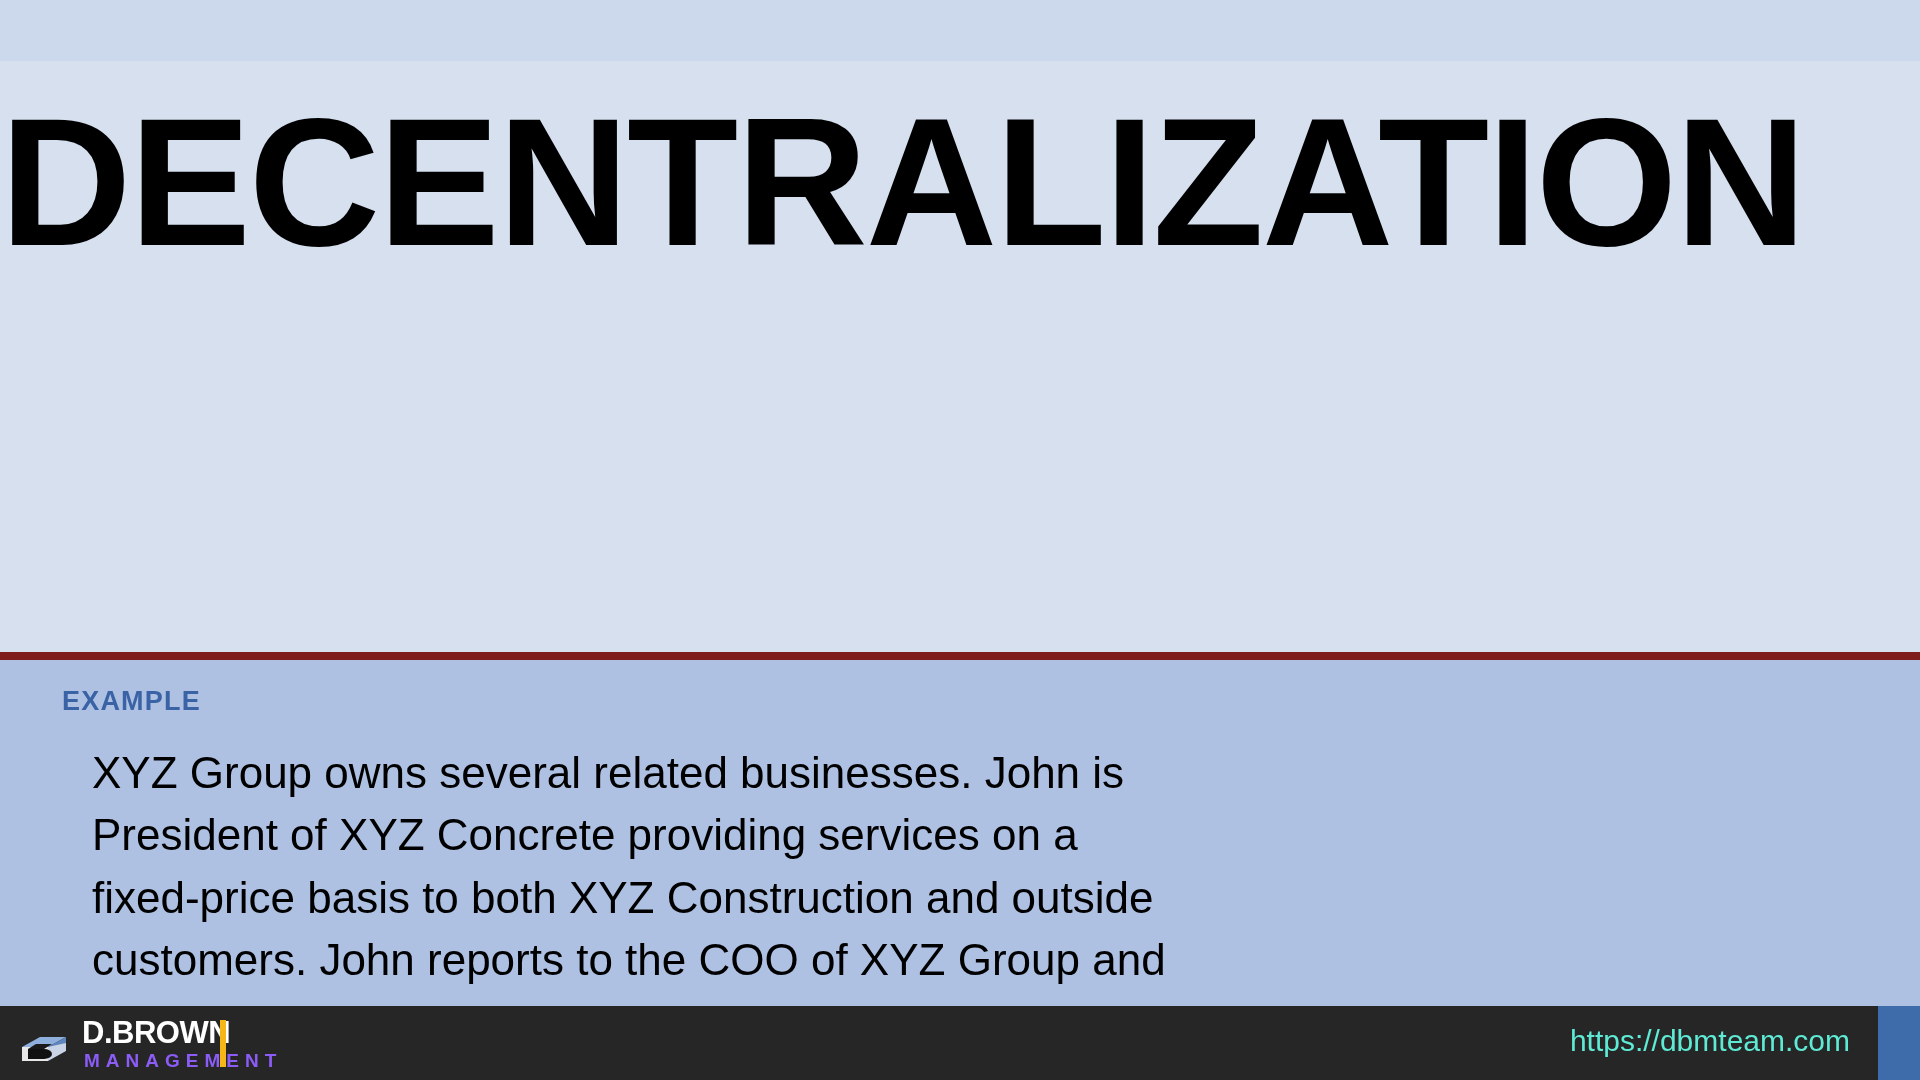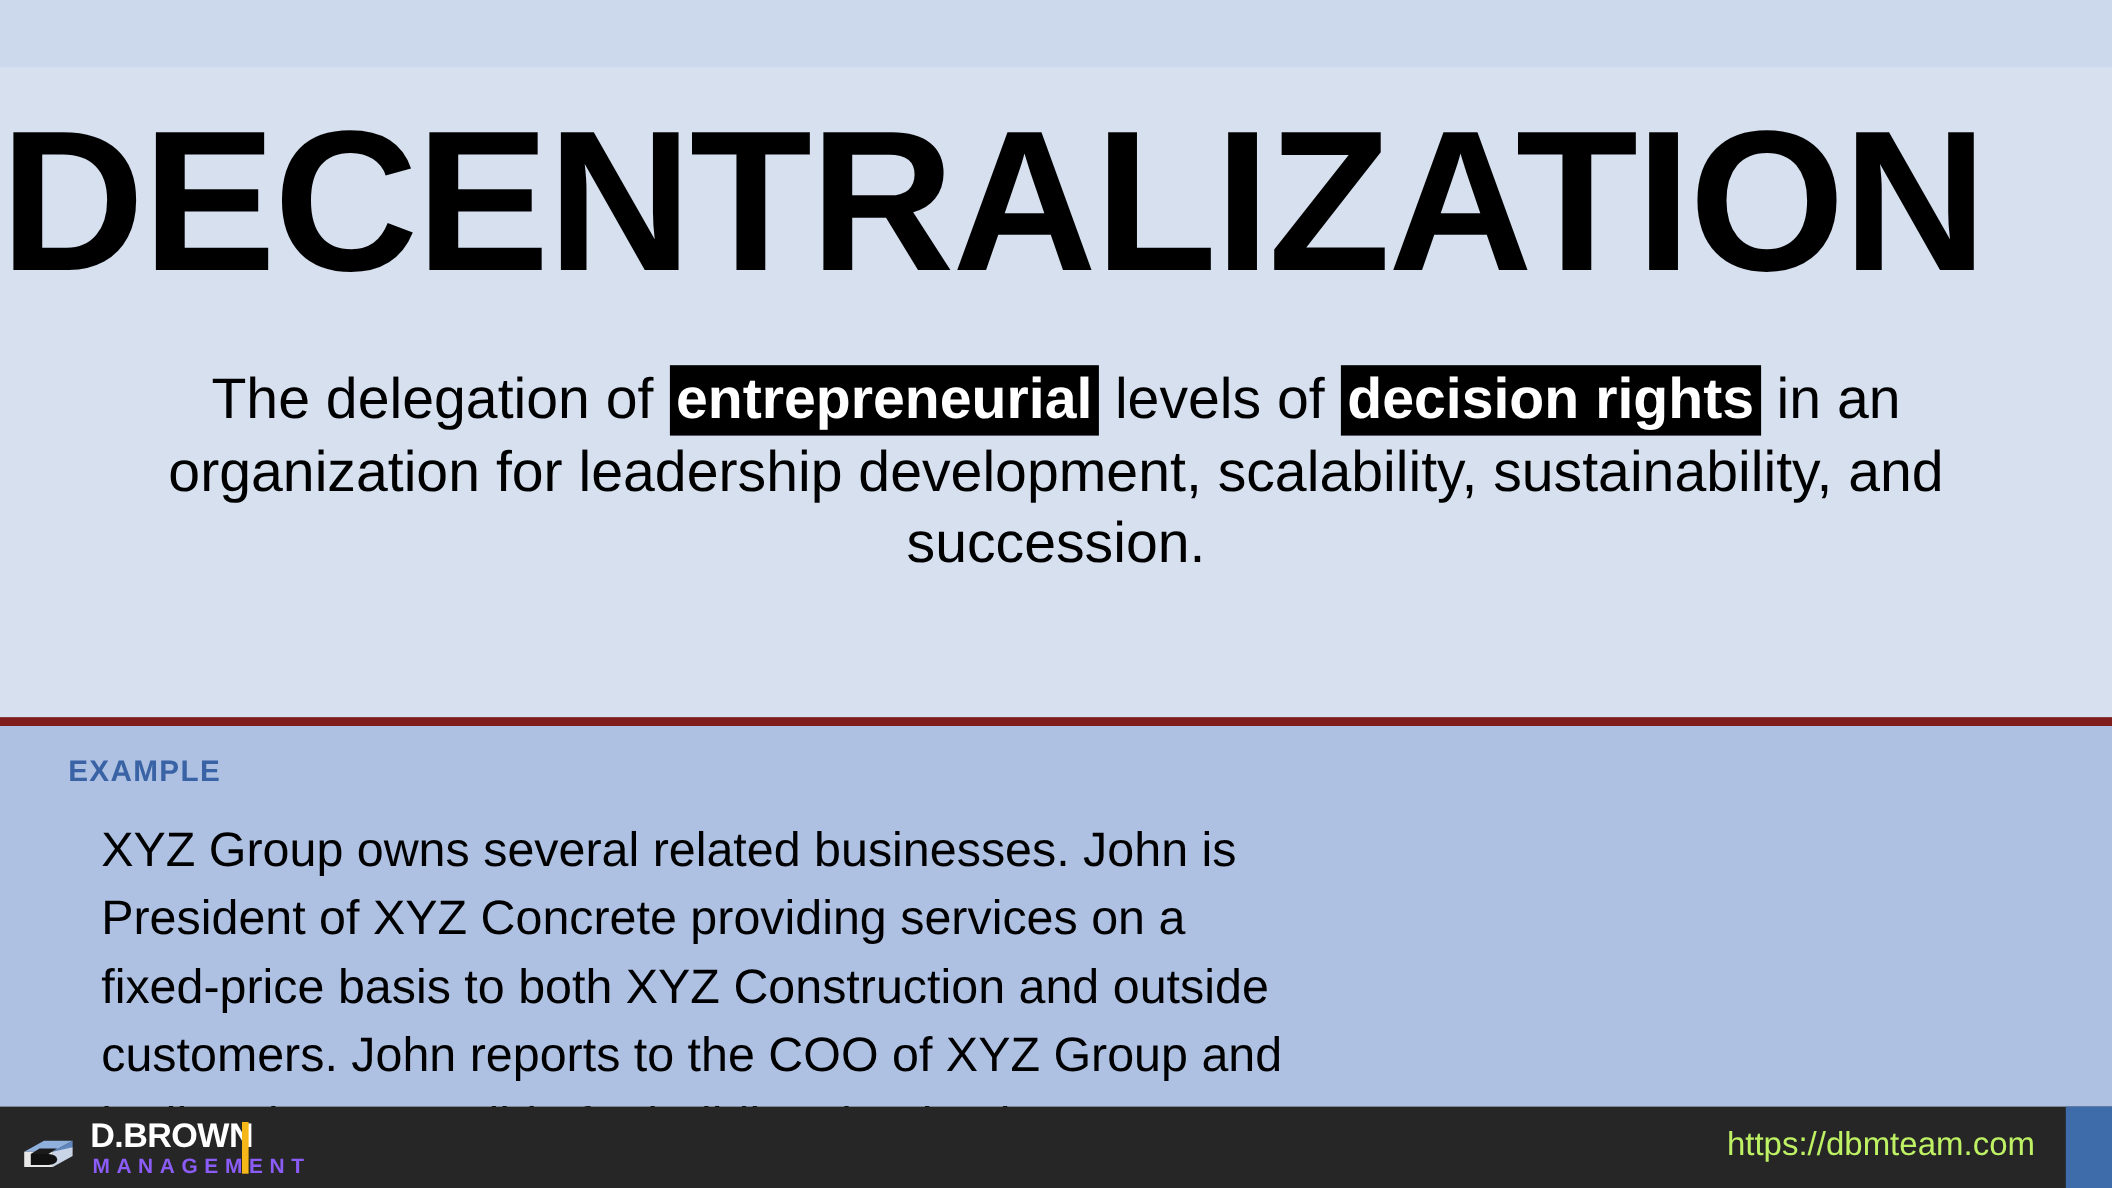--- a/index.html
+++ b/index.html
@@ -87,35 +87,32 @@
     position:absolute; left:220px; top:14px; width:6px; height:47px;
     background:#f5b617;
   }
   .tagline {
     position:absolute; left:245px; top:24px;
     color:#fff; font-size:23px; font-weight:bold; letter-spacing:0.3px;
   }
   .tagline .dot { color:#f5b617; }
   .site-url {
     position:absolute; right:70px; top:18px;
-    color:#bef264; font-size:30px;
+    color:#5eead4; font-size:30px;
   }
 </style>
 </head>
 <body>
 
 <div id="slide">
 
 
   <div class="def-panel">
     <div class="term">DECENTRALIZATION</div>
 
-    <div class="definition">
-      <span>The delegation of </span><span class="hl">entrepreneurial</span><span> levels of </span><span class="hl">decision rights</span><span> in an organization for leadership development, scalability, sustainability, and succession.</span>
-    </div>
   </div>
 
   <div class="ex-panel">
     <div class="ex-label">EXAMPLE</div>
     <div class="ex-body">XYZ Group owns several related businesses. John is President of XYZ Concrete providing services on a fixed-price basis to both XYZ Construction and outside customers. John reports to the COO of XYZ Group and is directly responsible for building that business.</div>
 
   </div>
 
   <div class="footer">
     <svg class="logo-mark" viewBox="0 0 52 52">

